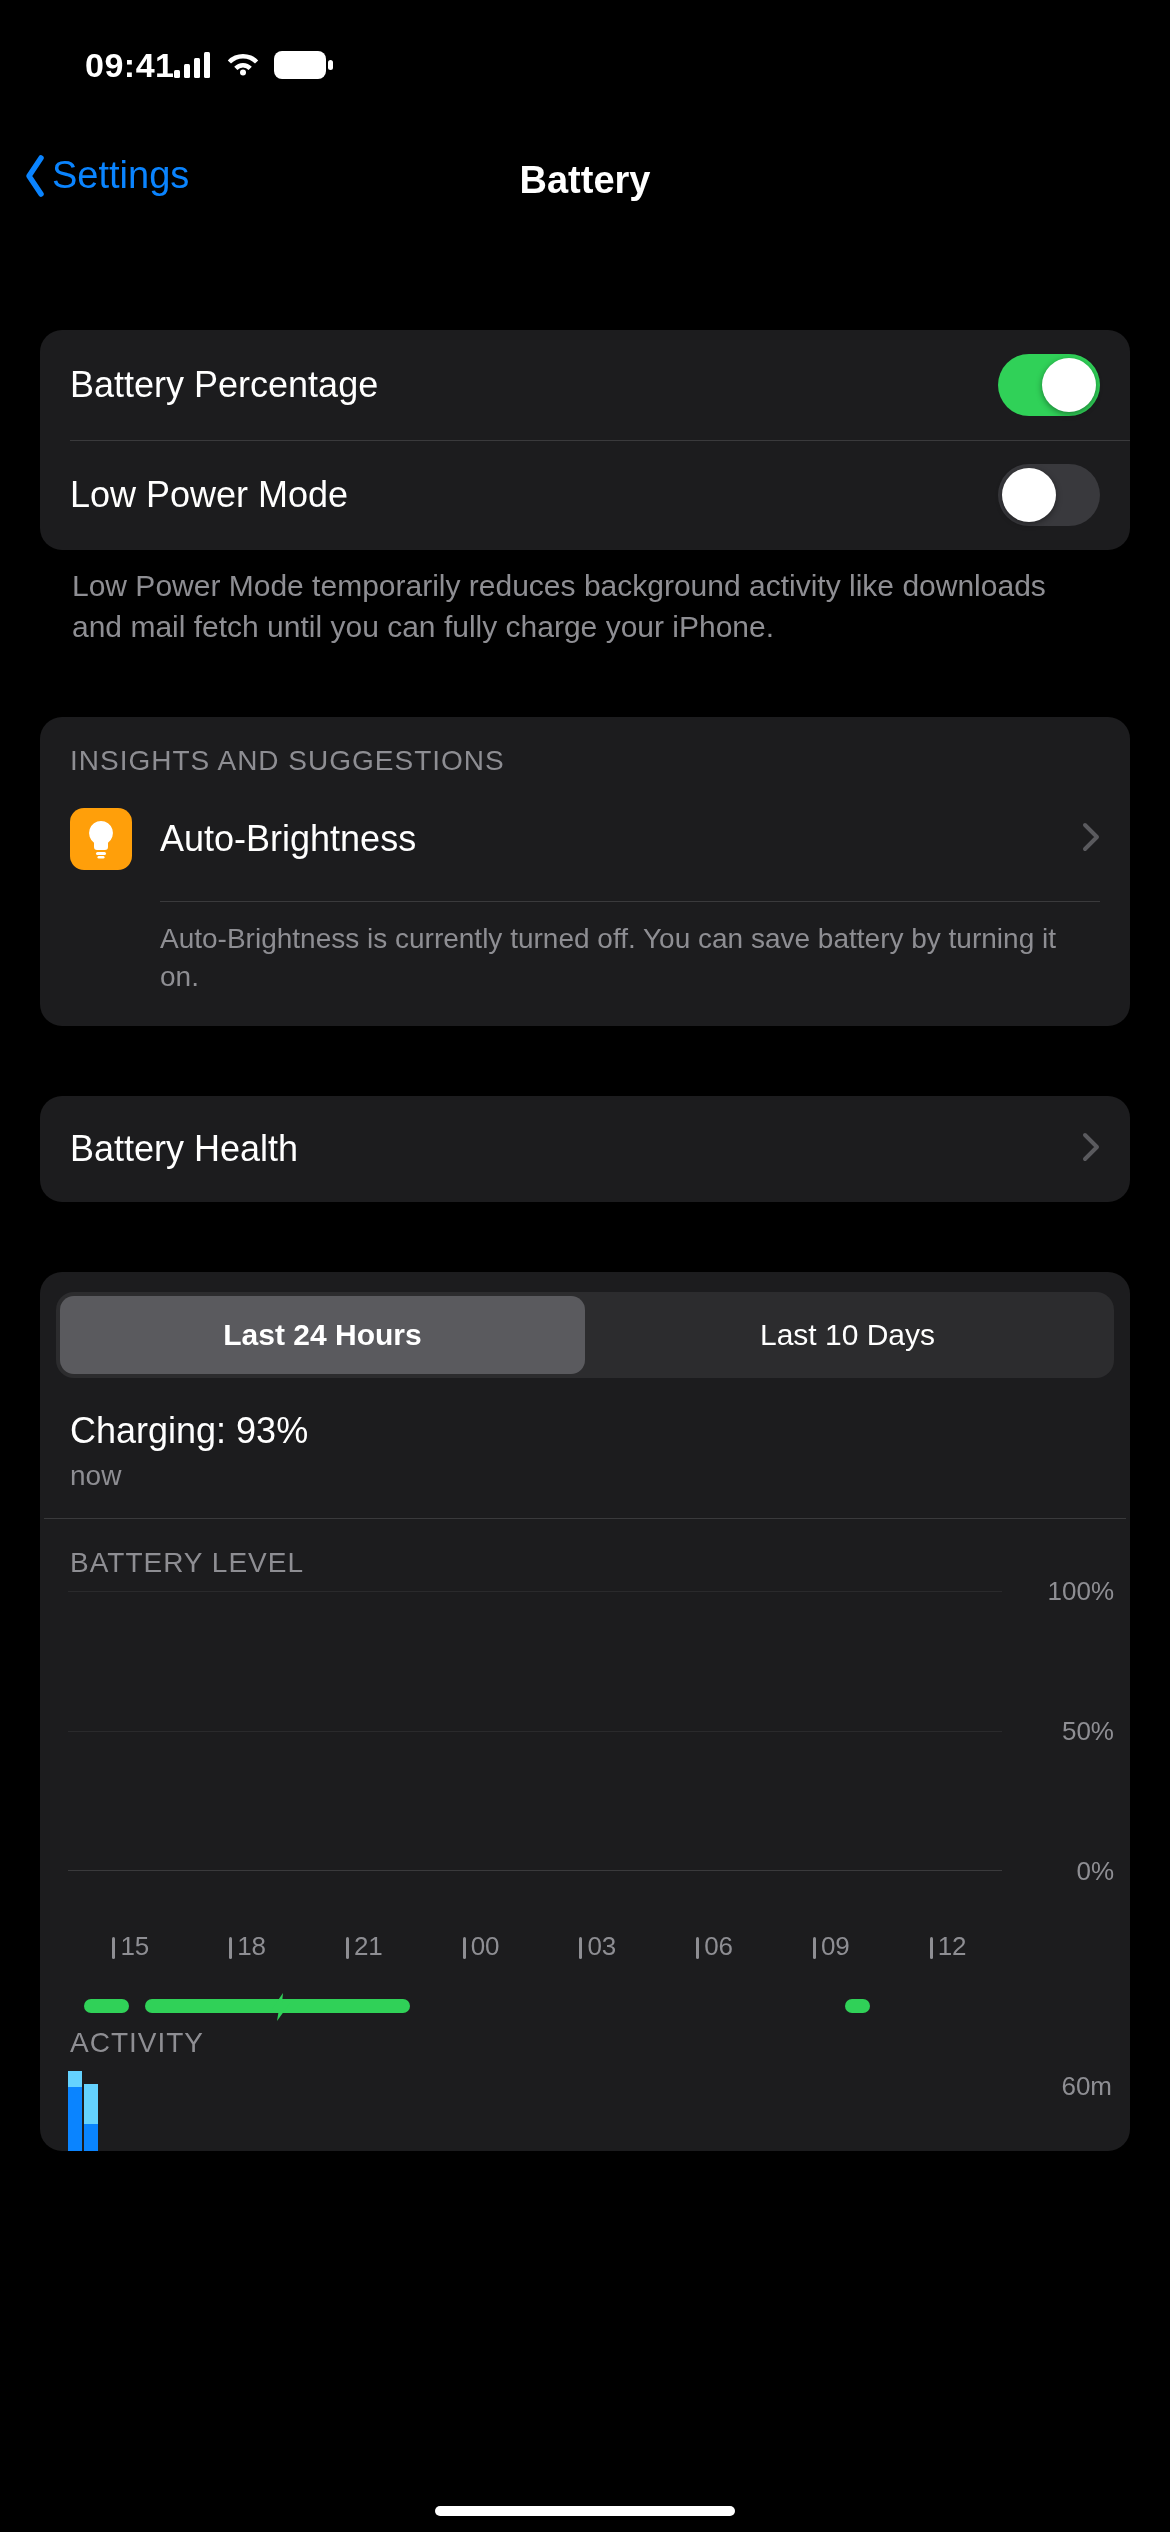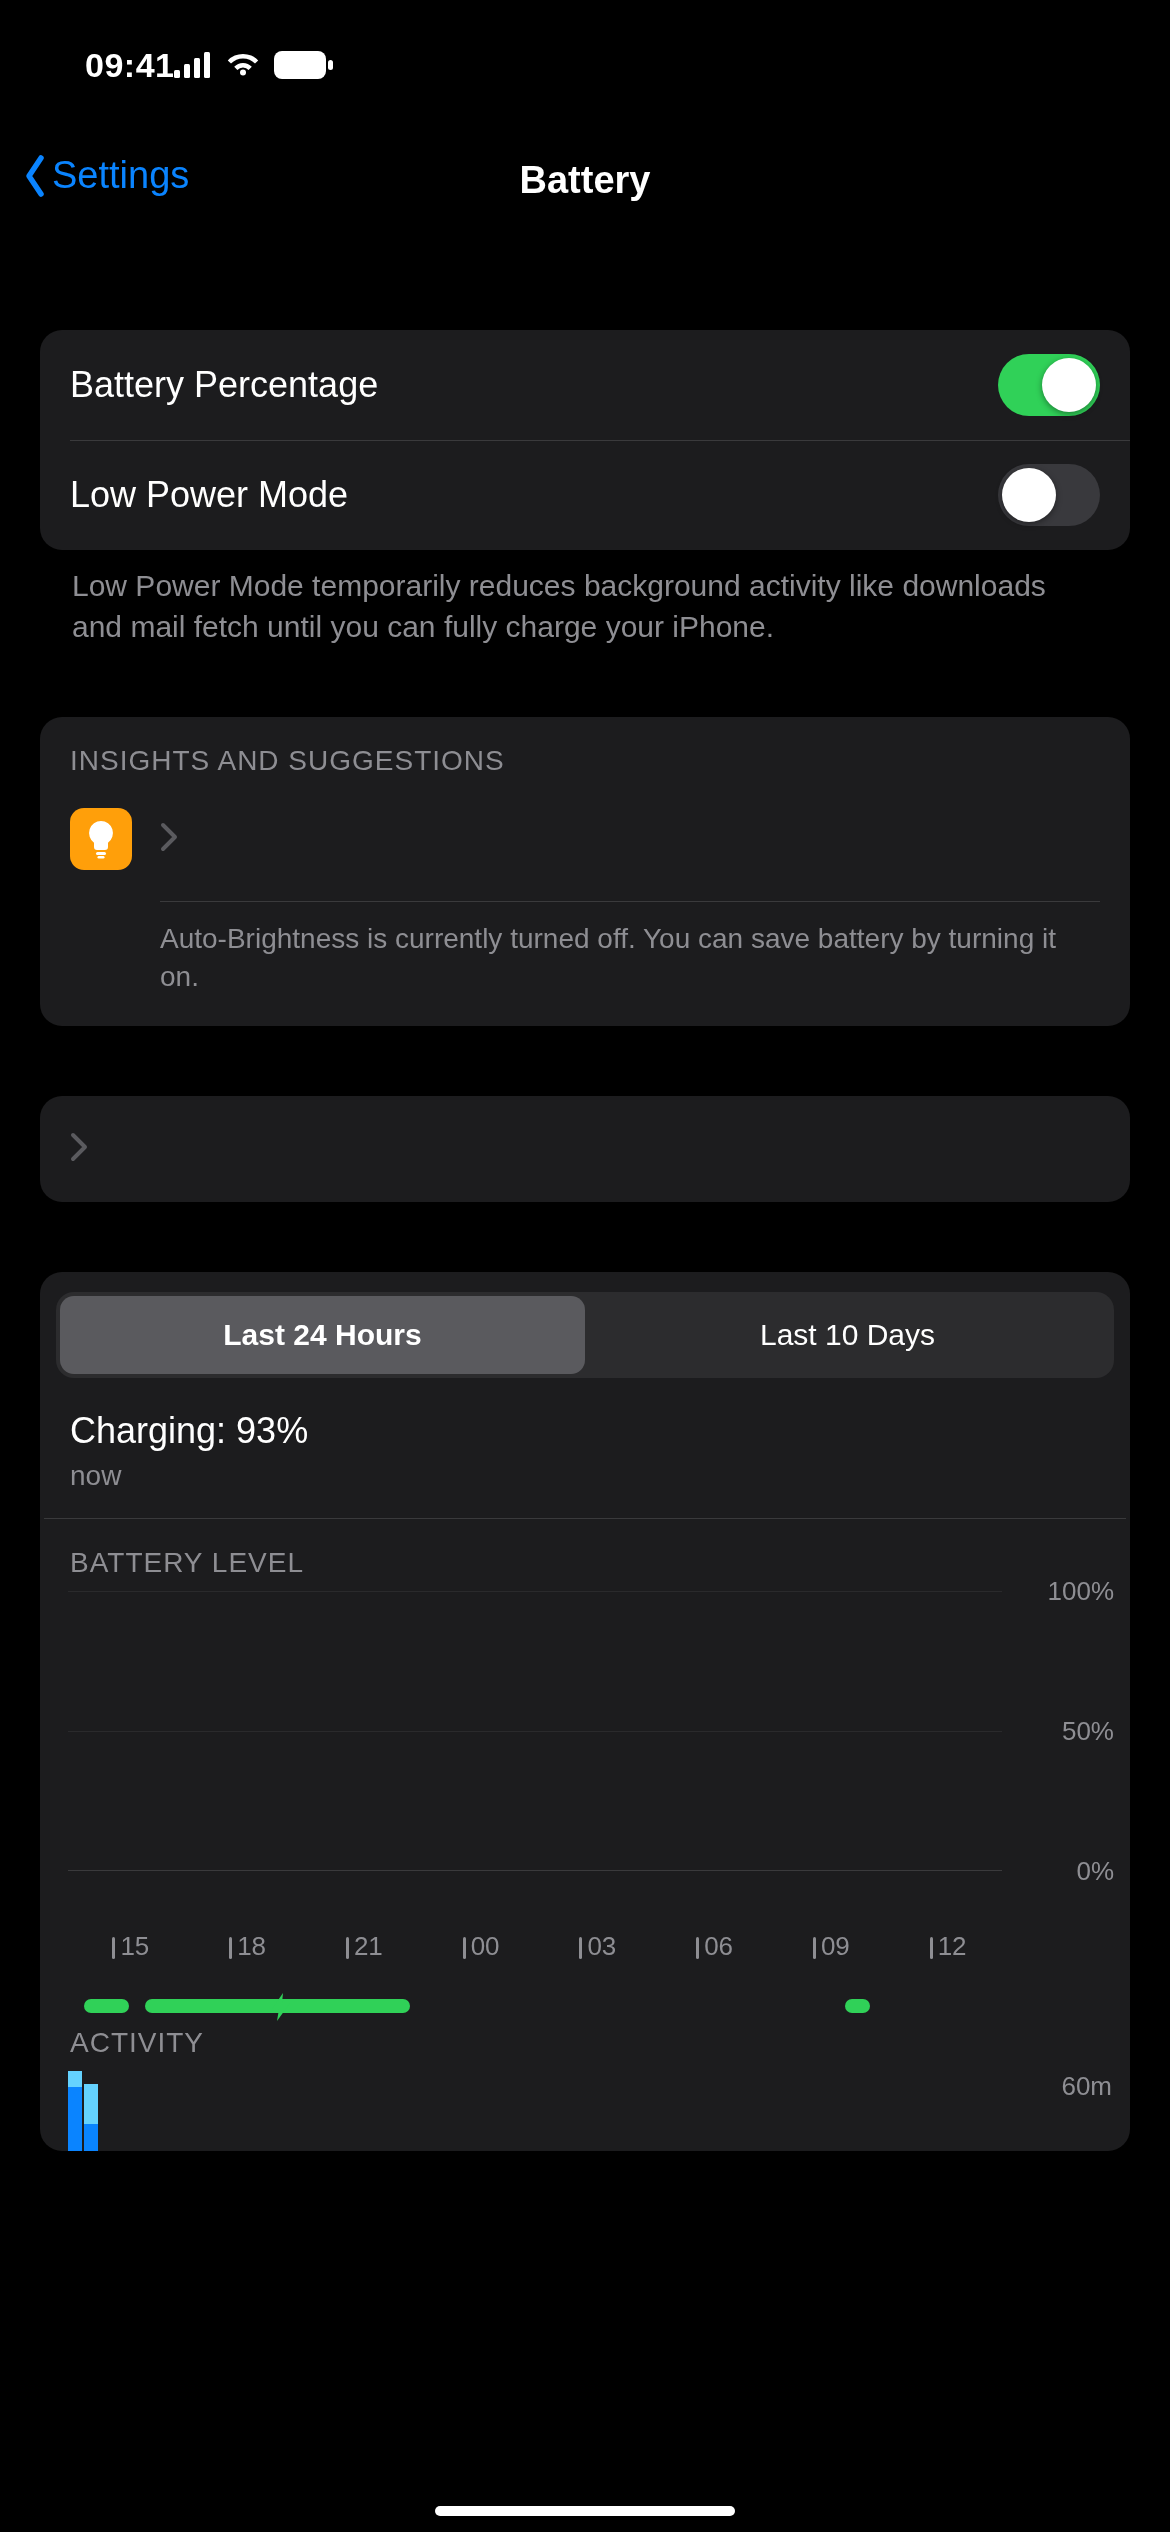--- a/index.html
+++ b/index.html
@@ -161,36 +161,38 @@
           <div class="insights-top">
             <div class="insights-icon">
               <svg width="34" height="40" viewBox="0 0 34 40">
                   <g fill="#fff">
                     <path d="M17 2a12 12 0 00-7 21.7V28a3 3 0 003 3h8a3 3 0 003-3v-4.3A12 12 0 0017 2z"></path>
                     <rect x="12" y="33" width="10" height="3" rx="1.5"></rect>
                     <rect x="13.5" y="37" width="7" height="2.5" rx="1.25"></rect>
                   </g>
                 </svg>
             </div>
+            <div class="insights-title">Auto-Brightness</div>
             <span class="chevron">
               <svg width="18" height="30" viewBox="0 0 18 30">
                   <path d="M3 3l12 12L3 27" stroke="#5a5a5e" stroke-width="4" fill="none" stroke-linecap="round" stroke-linejoin="round"></path>
                 </svg>
             </span>
           </div>
           <div class="insights-sep"></div>
           <div class="insights-desc">Auto-Brightness is currently turned off. You can save battery by turning it on.</div>
         </div>
       </div>
     </div>
 
     <div class="spacer-mid"></div>
 
     <div class="group">
       <div class="row-nav">
+        <div class="row-label">Battery Health</div>
         <span class="chevron">
           <svg width="18" height="30" viewBox="0 0 18 30">
               <path d="M3 3l12 12L3 27" stroke="#5a5a5e" stroke-width="4" fill="none" stroke-linecap="round" stroke-linejoin="round"></path>
             </svg>
         </span>
       </div>
     </div>
 
     <div class="spacer-mid"></div>
 

